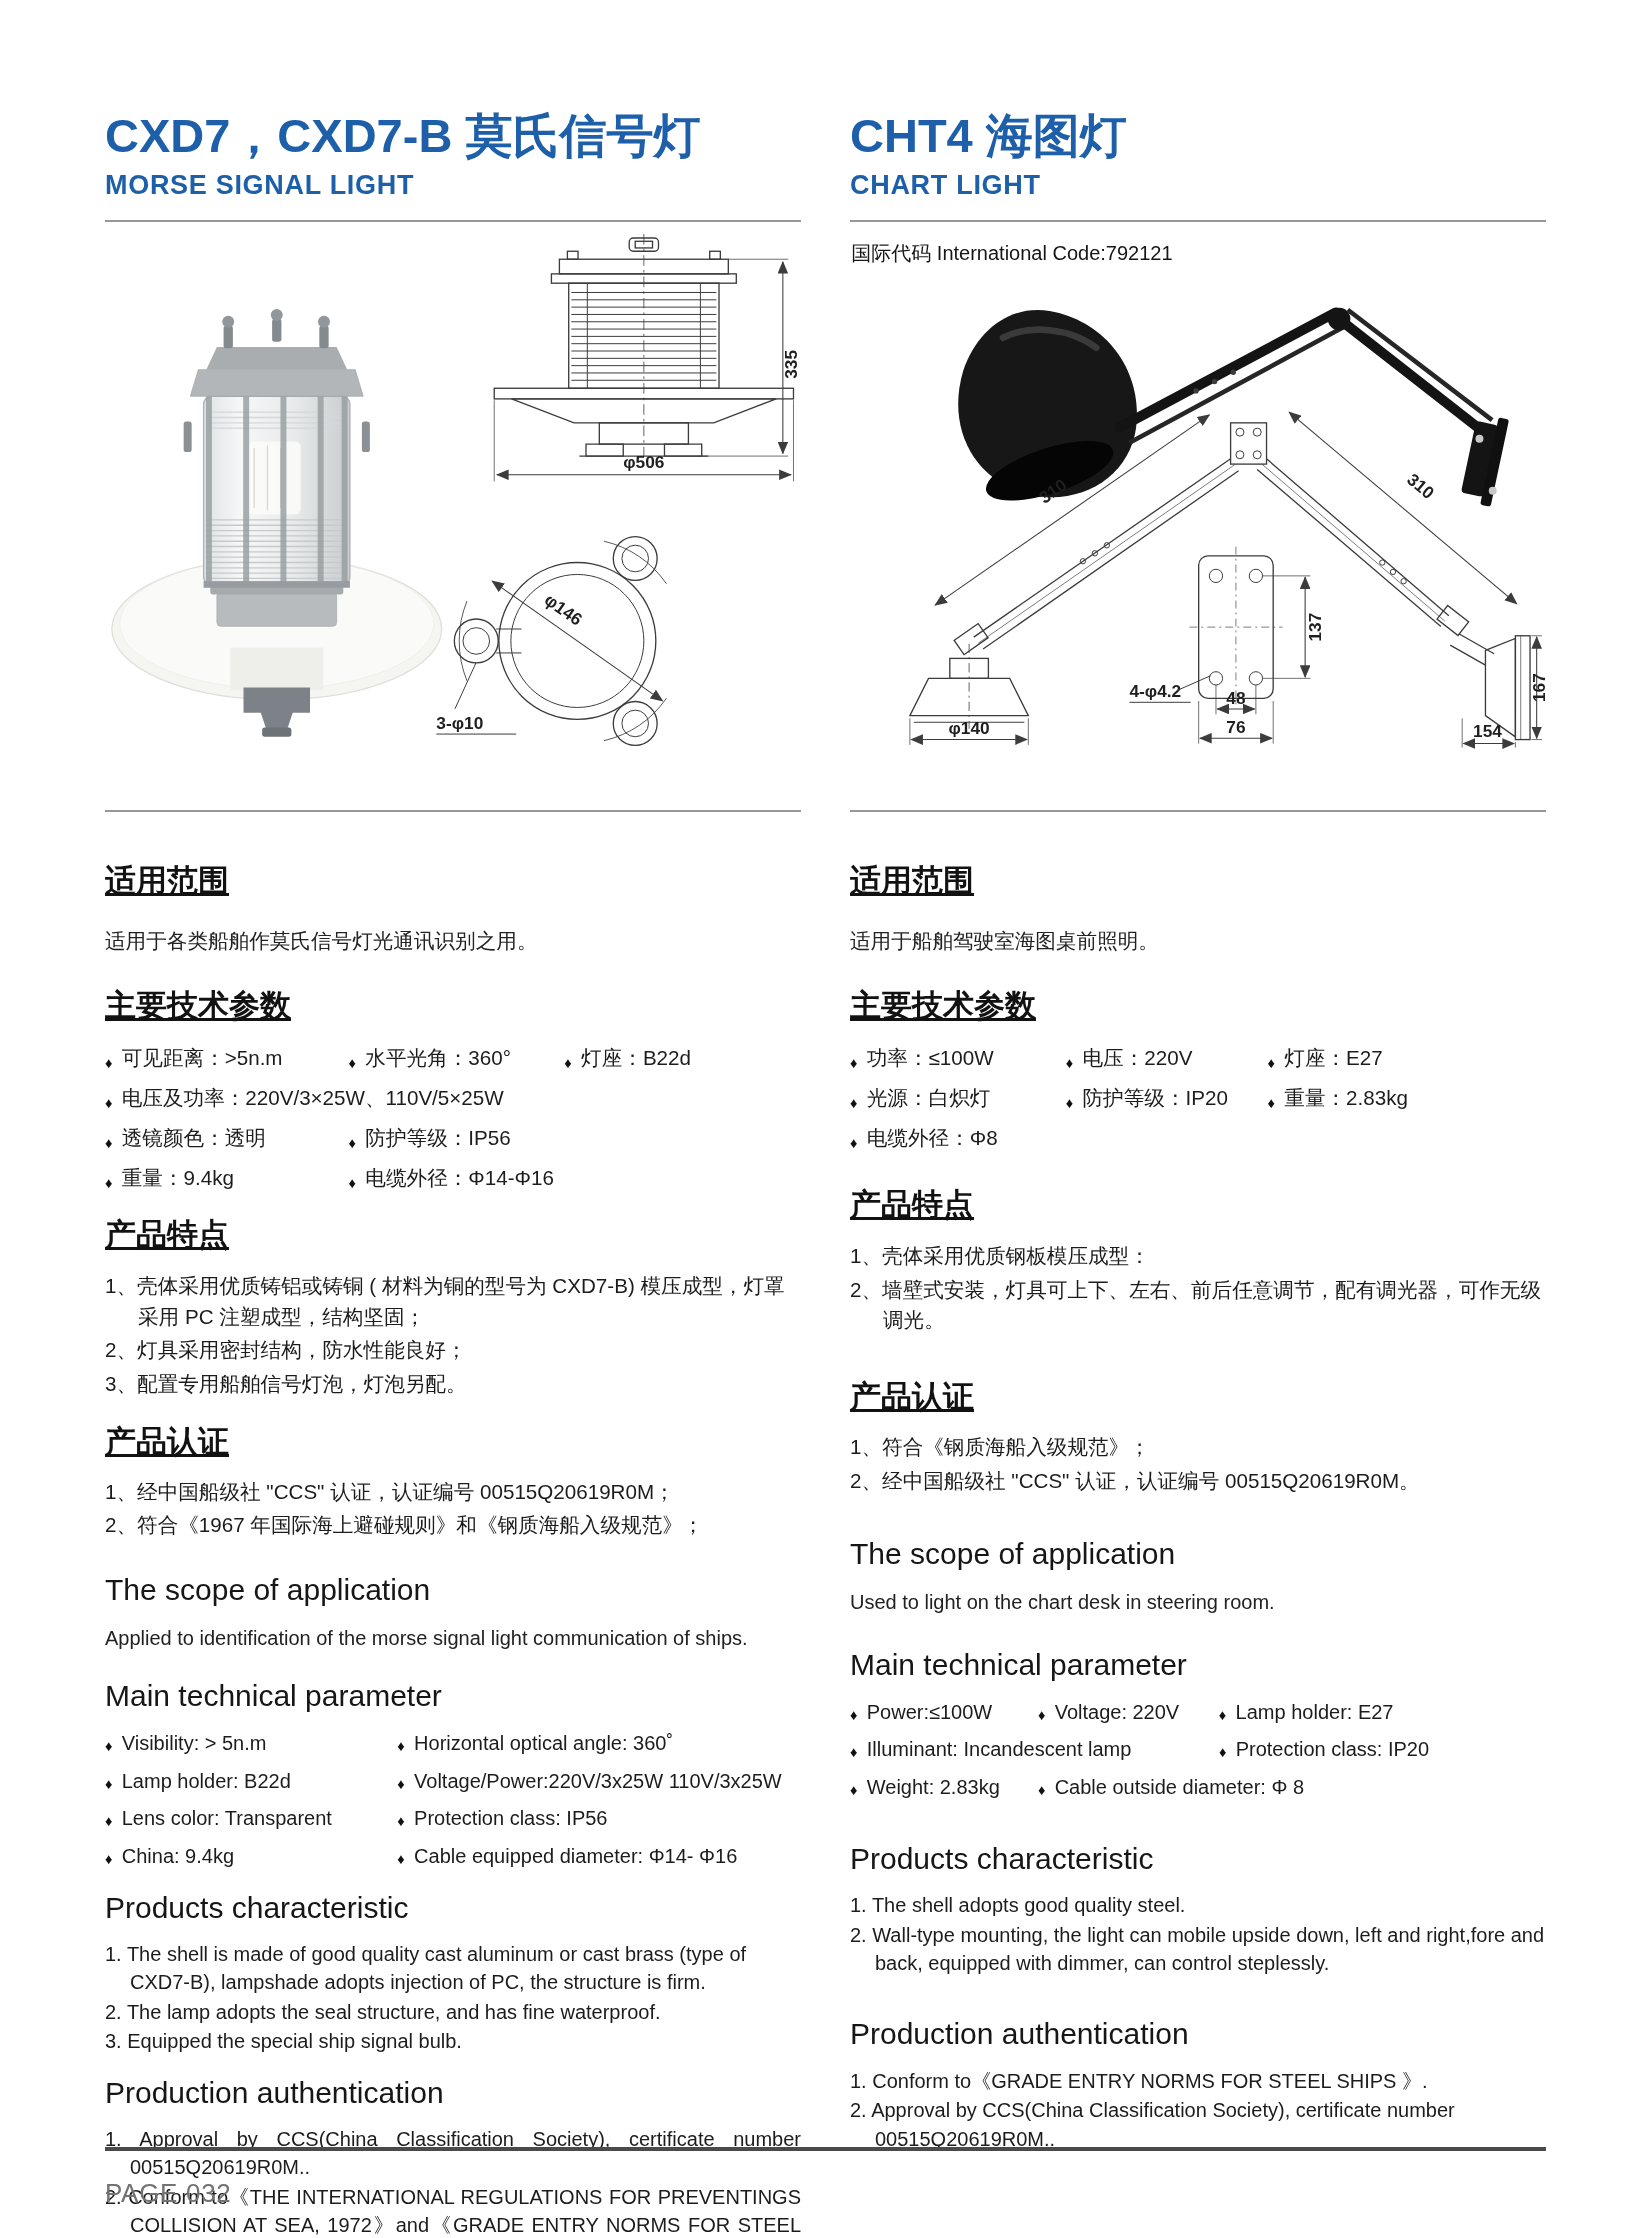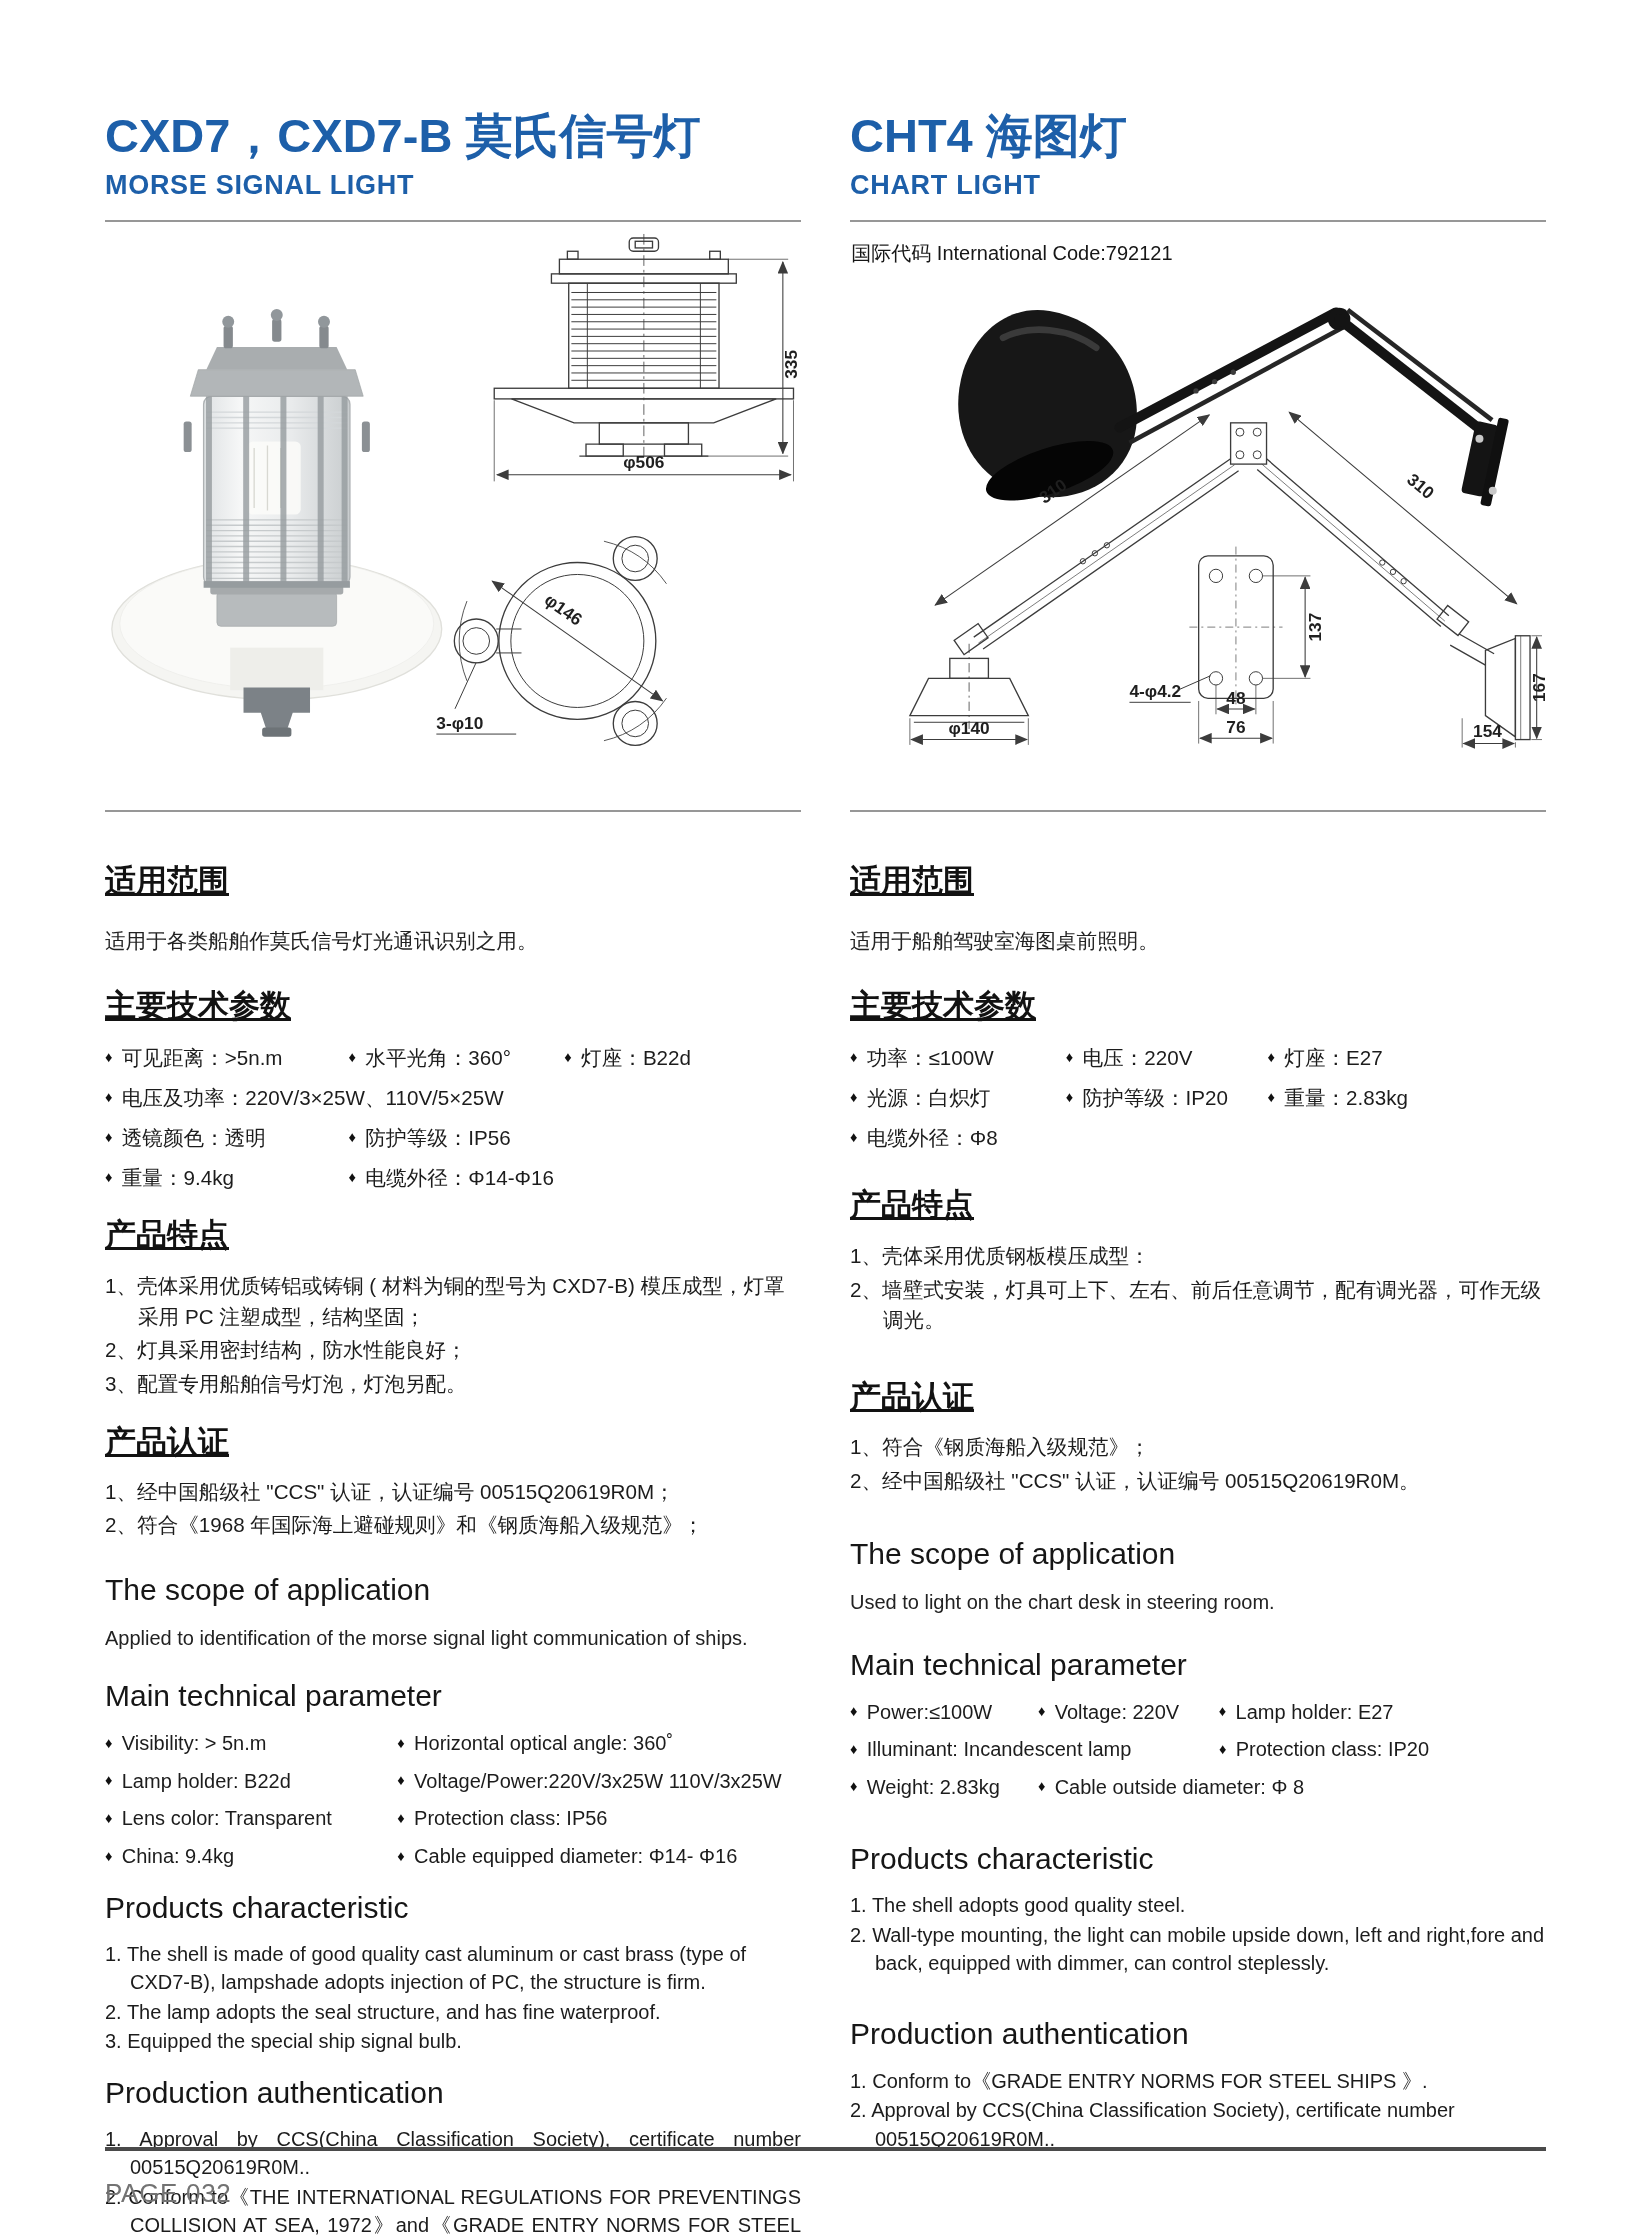--- a/index.html
+++ b/index.html
@@ -17,21 +17,21 @@
   .figure { height:588px; overflow:hidden; position:relative; }
   .intl-code { margin:18.6px 0 0 1.3px; font-size:20px; color:#161616; }
 
   .hcn { margin:0; font-size:31px; font-weight:700; color:#121212; line-height:1.15;text-decoration:underline; }
   .hen { margin:0; font-size:30px; font-weight:500; color:#161616; line-height:1.15; }
   .bcn { margin:0; font-size:20.6px; color:#222; line-height:1.4; }
   .ben { margin:0; font-size:20px; color:#222; line-height:1.35; }
 
   .prow { display:flex; margin-bottom:12px; }
   .prow:last-child { margin-bottom:0; }
-  .pitem { font-size:20.6px; color:#1c1c1c; display:flex; align-items:center; }
+  .pitem { font-size:20.6px; color:#1c1c1c; display:flex; align-items:flex-end; }
   .pitem.en { font-size:20px; }
   .pitem::before { content:"♦"; font-size:14.6px; margin-right:9.3px; flex:0 0 auto; transform:translateY(-1.3px); color:#111; }
 
   .nl { font-size:20.6px; line-height:1.5; color:#1c1c1c; }
   .nl > div { padding-left:33px; text-indent:-33px; margin-bottom:2.7px; }
   .nl-en { font-size:20px; line-height:1.42; color:#1c1c1c; }
   .nl-en > div { padding-left:25px; text-indent:-25px; margin-bottom:1.3px; }
   .justify > div { text-align:justify; }
 
   .footer { position:absolute; left:105px; width:1441px; top:2147px; }
@@ -189,21 +189,21 @@
       <h2 class="hcn" style="margin-top:25px">产品特点</h2>
       <div class="nl" style="margin-top:18.6px">
         <div>1、壳体采用优质铸铝或铸铜 ( 材料为铜的型号为 CXD7-B) 模压成型，灯罩采用 PC 注塑成型，结构坚固；</div>
         <div>2、灯具采用密封结构，防水性能良好；</div>
         <div>3、配置专用船舶信号灯泡，灯泡另配。</div>
       </div>
 
       <h2 class="hcn" style="margin-top:24px">产品认证</h2>
       <div class="nl" style="margin-top:17.3px">
         <div>1、经中国船级社 "CCS" 认证，认证编号 00515Q20619R0M；</div>
-        <div>2、符合《1968 年国际海上避碰规则》和《钢质海船入级规范》；</div>
+        <div>2、符合《1967 年国际海上避碰规则》和《钢质海船入级规范》；</div>
       </div>
 
       <h2 class="hen" style="margin-top:32px">The scope of application</h2>
       <p class="ben" style="margin-top:17.3px">Applied to identification of the morse signal light communication of ships.</p>
 
       <h2 class="hen" style="margin-top:27px">Main technical parameter</h2>
       <div style="margin-top:18.6px">
         <div class="prow" style="margin-bottom:14.6px">
           <div class="pitem en" style="width:42%">
               <span>Visibility: &gt; 5n.m</span>

